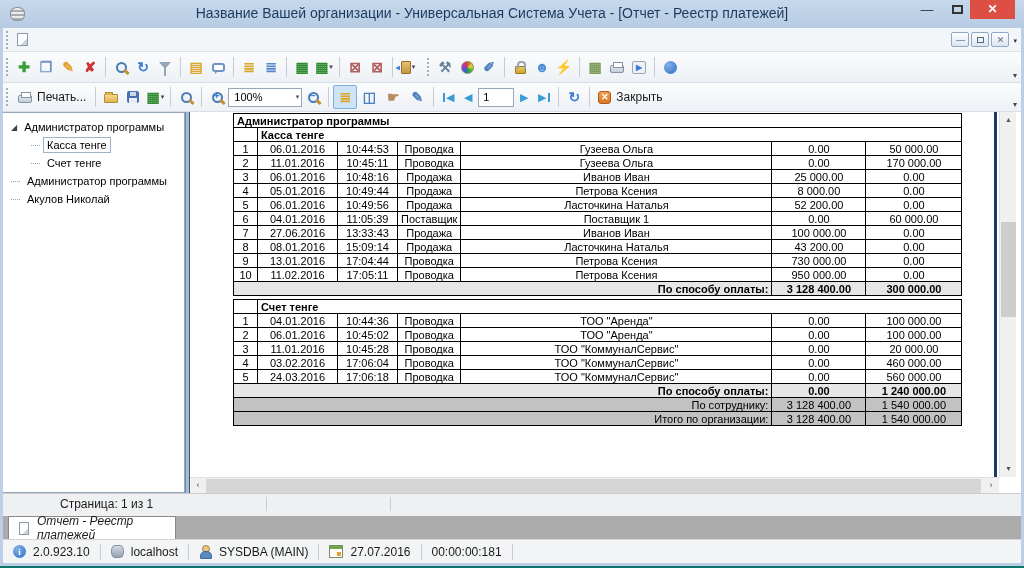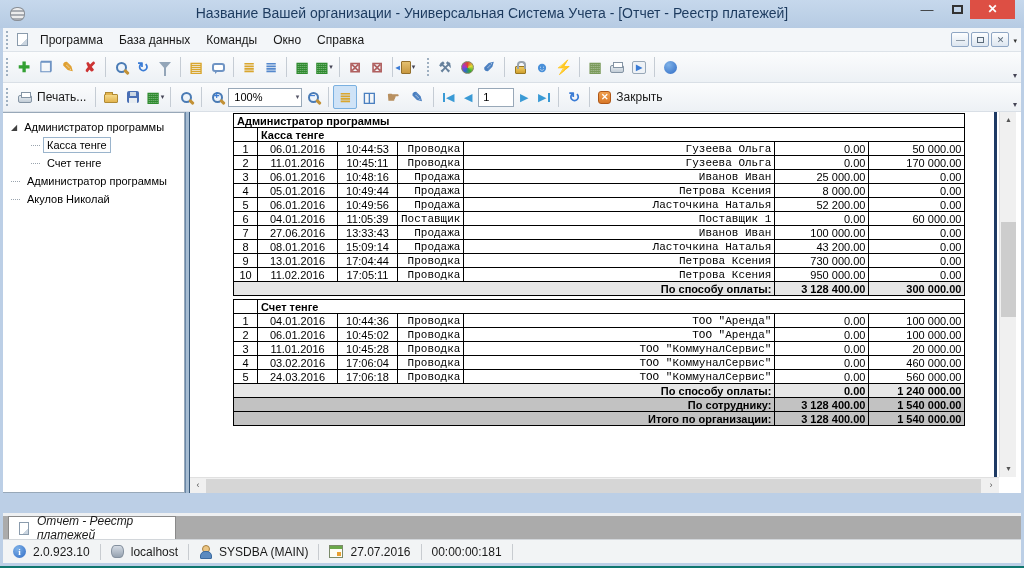--- a/index.html
+++ b/index.html
@@ -91,25 +91,25 @@
   .hscroll .arr{position:absolute;top:0;width:16px;height:16px;color:#555;font-size:9px;text-align:center;line-height:15px;}
   .hscroll .arr.lf{left:0;}
   .hscroll .arr.rt{right:0;}
   .hscroll .thumb{position:absolute;left:16px;top:1px;width:775px;height:14px;background:#d6d6d6;}
   
   .rtable{position:absolute;left:43px;top:1px;border-collapse:collapse;table-layout:fixed;background:#fff;}
   .rtable td{border:1px solid #000;font-size:11px;height:14px;padding:0 3px;white-space:nowrap;overflow:hidden;}
   .rtable .hdr{font-weight:bold;text-align:left;}
   .rtable .num{text-align:center;padding:0;}
   .rtable .ctr{text-align:center;}
-  .rtable .lft{text-align:right;font-family:Liberation Mono, monospace;}
-  .rtable .amt{text-align:right;}
+  .rtable .lft{text-align:center;}
+  .rtable .amt{text-align:center;}
   .rtable .slabel{text-align:right;font-weight:bold;}
   .rtable tr.sum td{background:#e6e6e6;font-weight:bold;}
-  .rtable tr.tot td{background:#c2c2c2;font-weight:bold;}
+  .rtable tr.tot td{background:#c2c2c2;font-weight:normal;}
   .rtable tr.gap td{border:none;height:4px;background:#fff;padding:0;}
   
   .pagebar{position:absolute;left:3px;right:3px;top:493px;height:20px;background:#eef0f2;border-top:1px solid #c8cdd2;font-size:12px;color:#1a1a1a;}
   .pagebar .txt{position:absolute;left:57px;top:3px;}
   .pagebar .psep{position:absolute;top:3px;width:1px;height:14px;background:#c8cdd2;}
   .tabbar{position:absolute;left:3px;right:3px;top:513px;height:26px;background:#ababab;border-top:3px solid #eef0f2;font-style:italic;}
   .tab{position:absolute;left:5px;top:0;width:168px;height:23px;background:#fff;border:1px solid #8a8a8a;border-bottom:none;
     display:flex;align-items:center;font-size:12px;color:#1a1a1a;padding-left:6px;gap:4px;}
   .statusbar{position:absolute;left:3px;right:3px;top:539px;height:24px;background:#f2f4f5;border-top:1px solid #d2d6da;display:flex;align-items:center;font-size:12px;color:#1a1a1a;}
   .sb-item{display:flex;align-items:center;gap:7px;padding:0 10px;}
@@ -131,27 +131,20 @@
     <div class="app-icon"></div>
     <div class="title-text">Название Вашей организации - Универсальная Система Учета - [Отчет - Реестр платежей]</div>
     <div class="cap-min">—</div>
     <div class="cap-max"><i></i></div>
     <div class="cap-close">✕</div>
   </div>
 
   <div class="menubar">
     <span class="grip"></span>
     <span class="i-doc"></span>
-    <span id="menu-items" style="display:flex;align-items:center;">
-        <span class="menu-item">Программа</span>
-        <span class="menu-item">База данных</span>
-        <span class="menu-item">Команды</span>
-        <span class="menu-item">Окно</span>
-        <span class="menu-item">Справка</span>
-      </span>
     <span class="mdi">
       <span class="mdib">—</span>
       <span class="mdib">
           <i></i>
         </span>
       <span class="mdib">✕</span>
       <span class="mini-caret">▾</span>
     </span>
   </div>
 
@@ -529,20 +522,25 @@
         <span class="arr dn">▼</span>
       </div>
       <div class="hscroll">
         <span class="arr lf">‹</span>
         <span class="thumb"></span>
         <span class="arr rt">›</span>
       </div>
     </div>
   </div>
 
+  <div class="pagebar">
+    <span class="txt">Страница: 1 из 1</span>
+    <span class="psep" style="left:263px;"></span>
+    <span class="psep" style="left:387px;"></span>
+  </div>
 
   <div class="tabbar">
     <div class="tab">
       <span class="i-doc"></span>
       <span>Отчет - Реестр платежей</span>
     </div>
   </div>
 
   <div class="statusbar" id="statusbar">
       <span class="sb-item">

